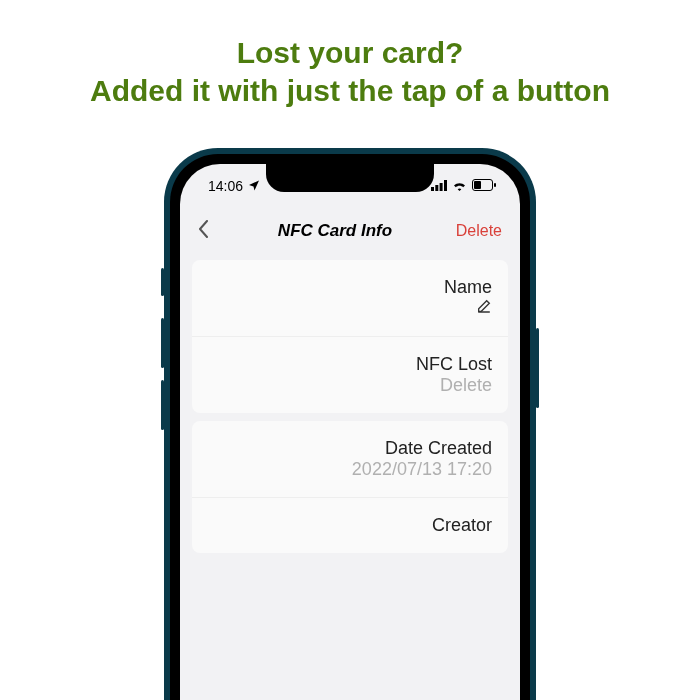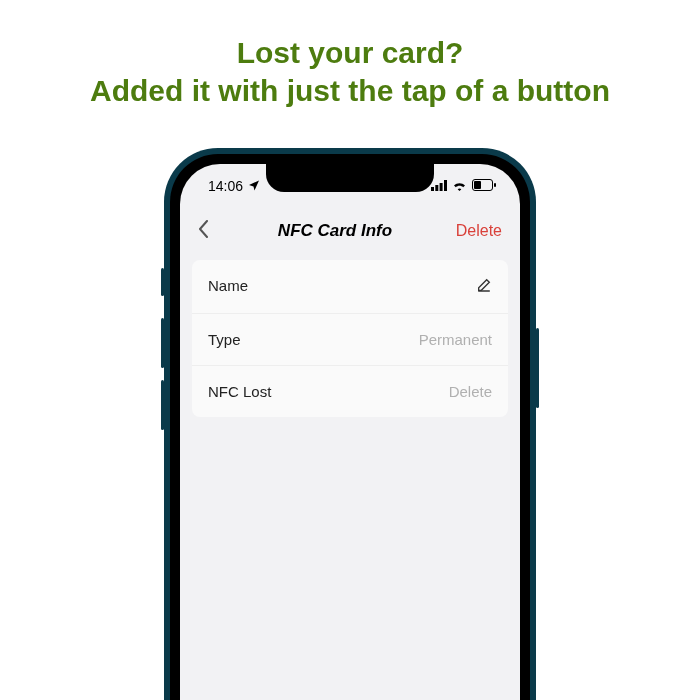--- a/index.html
+++ b/index.html
@@ -81,24 +81,25 @@
   .nav-title { font-size: 17px; font-weight: 600; color: #000; font-style: italic; }
   .nav-delete { font-size: 16px; color: #d9413a; width: 60px; text-align: right; }
   .content { padding: 6px 12px 0; }
   .card {
     background: #fafafa;
     border-radius: 8px;
     margin-bottom: 8px;
   }
   .row {
     display: flex;
-    align-items: flex-start;
+    align-items: flex-end;
     justify-content: space-between;
     padding: 17px 16px;
-    font-size: 15px;
+    font-size: 18px;
+    flex-direction: column;
   }
   .row + .row { border-top: 1px solid #eee; }
   .row-label { color: #222; font-weight: 500; }
   .row-value { color: #b0b0b0; }
   .edit-icon { color: #333; }
   .side-btn {
     position: absolute;
     background: #0a3a4a;
     border-radius: 2px;
   }
@@ -173,27 +174,33 @@
             <div class="row">
               <span class="row-label">Name</span>
               <span class="edit-icon">
                 <svg width="16" height="16" viewBox="0 0 24 24" fill="none" stroke="#333" stroke-width="2">
                     <path d="M4 20h4L20 8l-4-4L4 16v4z"></path>
                     <path d="M4 21h16" stroke-linecap="round"></path>
                   </svg>
               </span>
             </div>
             <div class="row">
-              <span class="row-label">Type</span>
-              <span class="row-value">Permanent</span>
-            </div>
-            <div class="row">
               <span class="row-label">NFC Lost</span>
               <span class="row-value">Delete</span>
             </div>
           </div>
 
+          <div class="card">
+            <div class="row">
+              <span class="row-label">Date Created</span>
+              <span class="row-value">2022/07/13 17:20</span>
+            </div>
+            <div class="row">
+              <span class="row-label">Creator</span>
+              <span class="row-value"></span>
+            </div>
+          </div>
         </div>
 
       </div>
     </div>
   </div>
 </div>
 
 </body></html>

